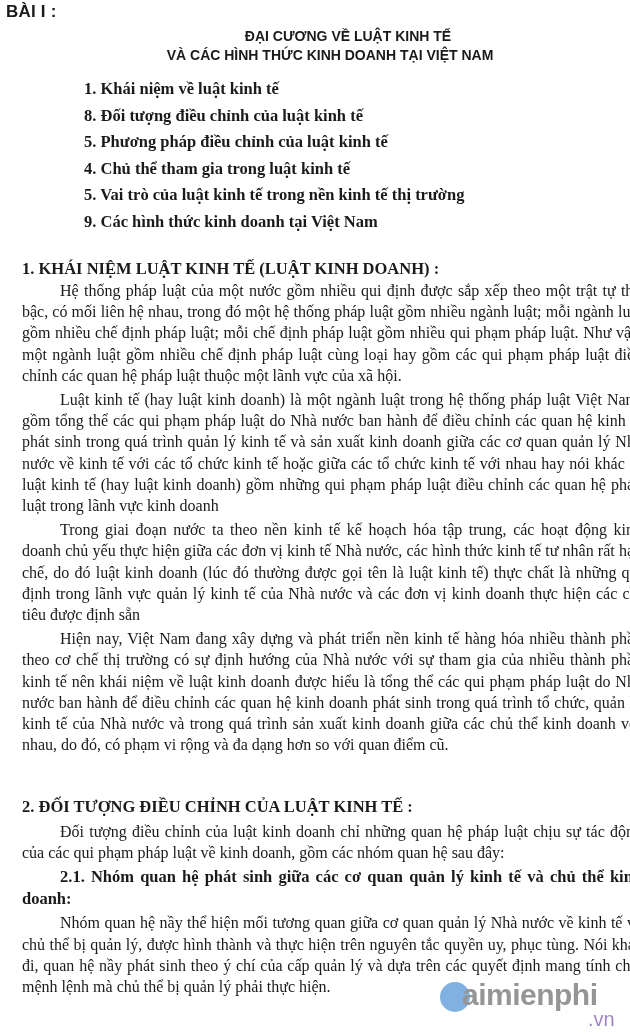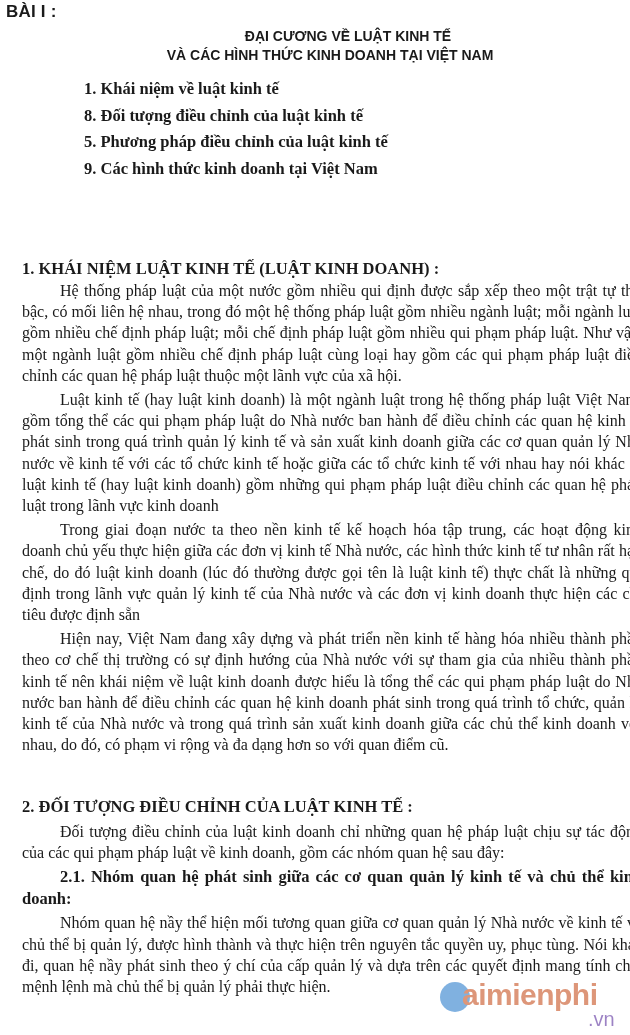--- a/index.html
+++ b/index.html
@@ -44,41 +44,43 @@
     position: absolute; left: 440px; top: 978px; width: 190px; height: 55px;
     pointer-events: none; opacity: 0.55;
   }
   .wm-circle {
     position: absolute; left: 0; top: 4px; width: 30px; height: 30px; border-radius: 50%;
     background: #1a73c8;
   }
   .wm-text {
     position: absolute; left: 22px; top: 0px;
     font-family: "Liberation Sans", sans-serif; font-size: 30px; font-weight: bold;
-    color: #c2410c; letter-spacing: -0.5px;
+    color: #404040; letter-spacing: -0.5px;
   }
   .wm-domain {
     position: absolute; left: 148px; top: 30px;
     font-family: "Liberation Sans", sans-serif; font-size: 20px;
     color: #4c1d95;
   }
 </style>
 </head>
 <body>
 
 <div class="page">
   <div class="lesson-label">BÀI I :</div>
 
   <div class="title l1">ĐẠI CƯƠNG VỀ LUẬT KINH TẾ</div>
   <div class="title l2">VÀ CÁC HÌNH THỨC KINH DOANH TẠI VIỆT NAM</div>
 
   <ul class="toc">
     <li>1. Khái niệm về luật kinh tế</li>
     <li>8. Đối tượng điều chỉnh của luật kinh tế</li>
     <li>5. Phương pháp điều chỉnh của luật kinh tế</li>
+    <li>4. Chủ thể tham gia trong luật kinh tế</li>
+    <li>5. Vai trò của luật kinh tế trong nền kinh tế thị trường</li>
     <li>9. Các hình thức kinh doanh tại Việt Nam</li>
   </ul>
 
   <div class="body-block" style="top: 258px;">
     <h2 class="h-sec">1. KHÁI NIỆM LUẬT KINH TẾ (LUẬT KINH DOANH) :</h2>
     <p class="para">Hệ thống pháp luật của một nước gồm nhiều qui định được sắp xếp theo một trật tự thứ bậc, có mối liên hệ nhau, trong đó một hệ thống pháp luật gồm nhiều ngành luật; mỗi ngành luật gồm nhiều chế định pháp luật; mỗi chế định pháp luật gồm nhiều qui phạm pháp luật. Như vậy, một ngành luật gồm nhiều chế định pháp luật cùng loại hay gồm các qui phạm pháp luật điều chỉnh các quan hệ pháp luật thuộc một lãnh vực của xã hội.</p>
     <p class="para sp">Luật kinh tế (hay luật kinh doanh) là một ngành luật trong hệ thống pháp luật Việt Nam, gồm tổng thể các qui phạm pháp luật do Nhà nước ban hành để điều chỉnh các quan hệ kinh tế phát sinh trong quá trình quản lý kinh tế và sản xuất kinh doanh giữa các cơ quan quản lý Nhà nước về kinh tế với các tổ chức kinh tế hoặc giữa các tổ chức kinh tế với nhau hay nói khác đi luật kinh tế (hay luật kinh doanh) gồm những qui phạm pháp luật điều chỉnh các quan hệ pháp luật trong lãnh vực kinh doanh</p>
     <p class="para sp">Trong giai đoạn nước ta theo nền kinh tế kế hoạch hóa tập trung, các hoạt động kinh doanh chủ yếu thực hiện giữa các đơn vị kinh tế Nhà nước, các hình thức kinh tế tư nhân rất hạn chế, do đó luật kinh doanh (lúc đó thường được gọi tên là luật kinh tế) thực chất là những qui định trong lãnh vực quản lý kinh tế của Nhà nước và các đơn vị kinh doanh thực hiện các chỉ tiêu được định sẵn</p>
     <p class="para sp">Hiện nay, Việt Nam đang xây dựng và phát triển nền kinh tế hàng hóa nhiều thành phần theo cơ chế thị trường có sự định hướng của Nhà nước với sự tham gia của nhiều thành phần kinh tế nên khái niệm về luật kinh doanh được hiểu là tổng thể các qui phạm pháp luật do Nhà nước ban hành để điều chỉnh các quan hệ kinh doanh phát sinh trong quá trình tổ chức, quản lý kinh tế của Nhà nước và trong quá trình sản xuất kinh doanh giữa các chủ thể kinh doanh với nhau, do đó, có phạm vi rộng và đa dạng hơn so với quan điểm cũ.</p>
   </div>

